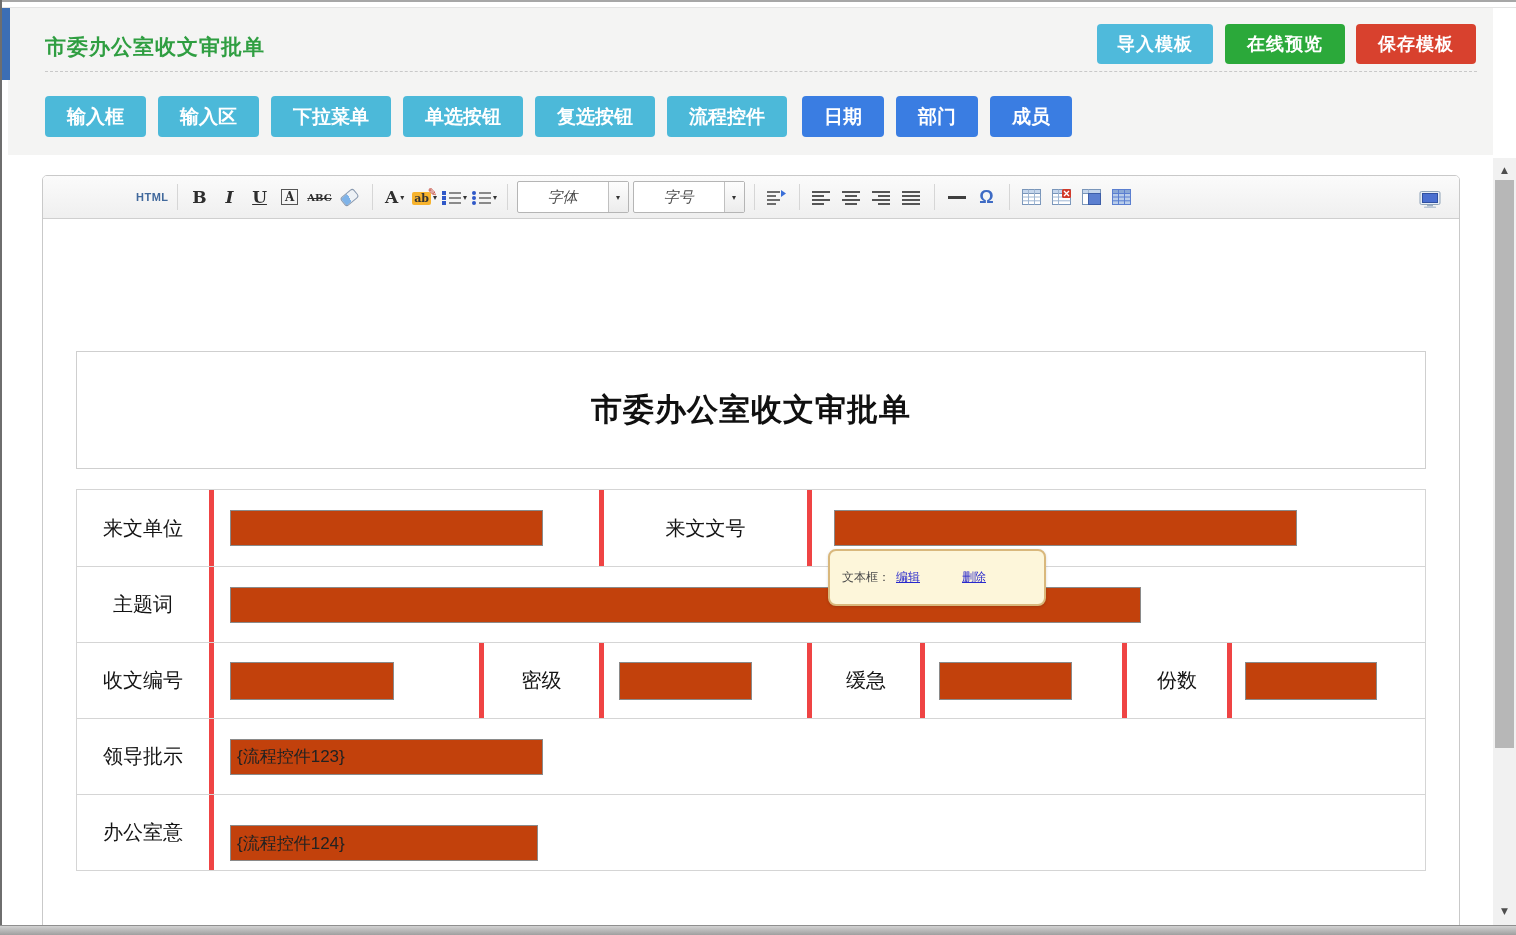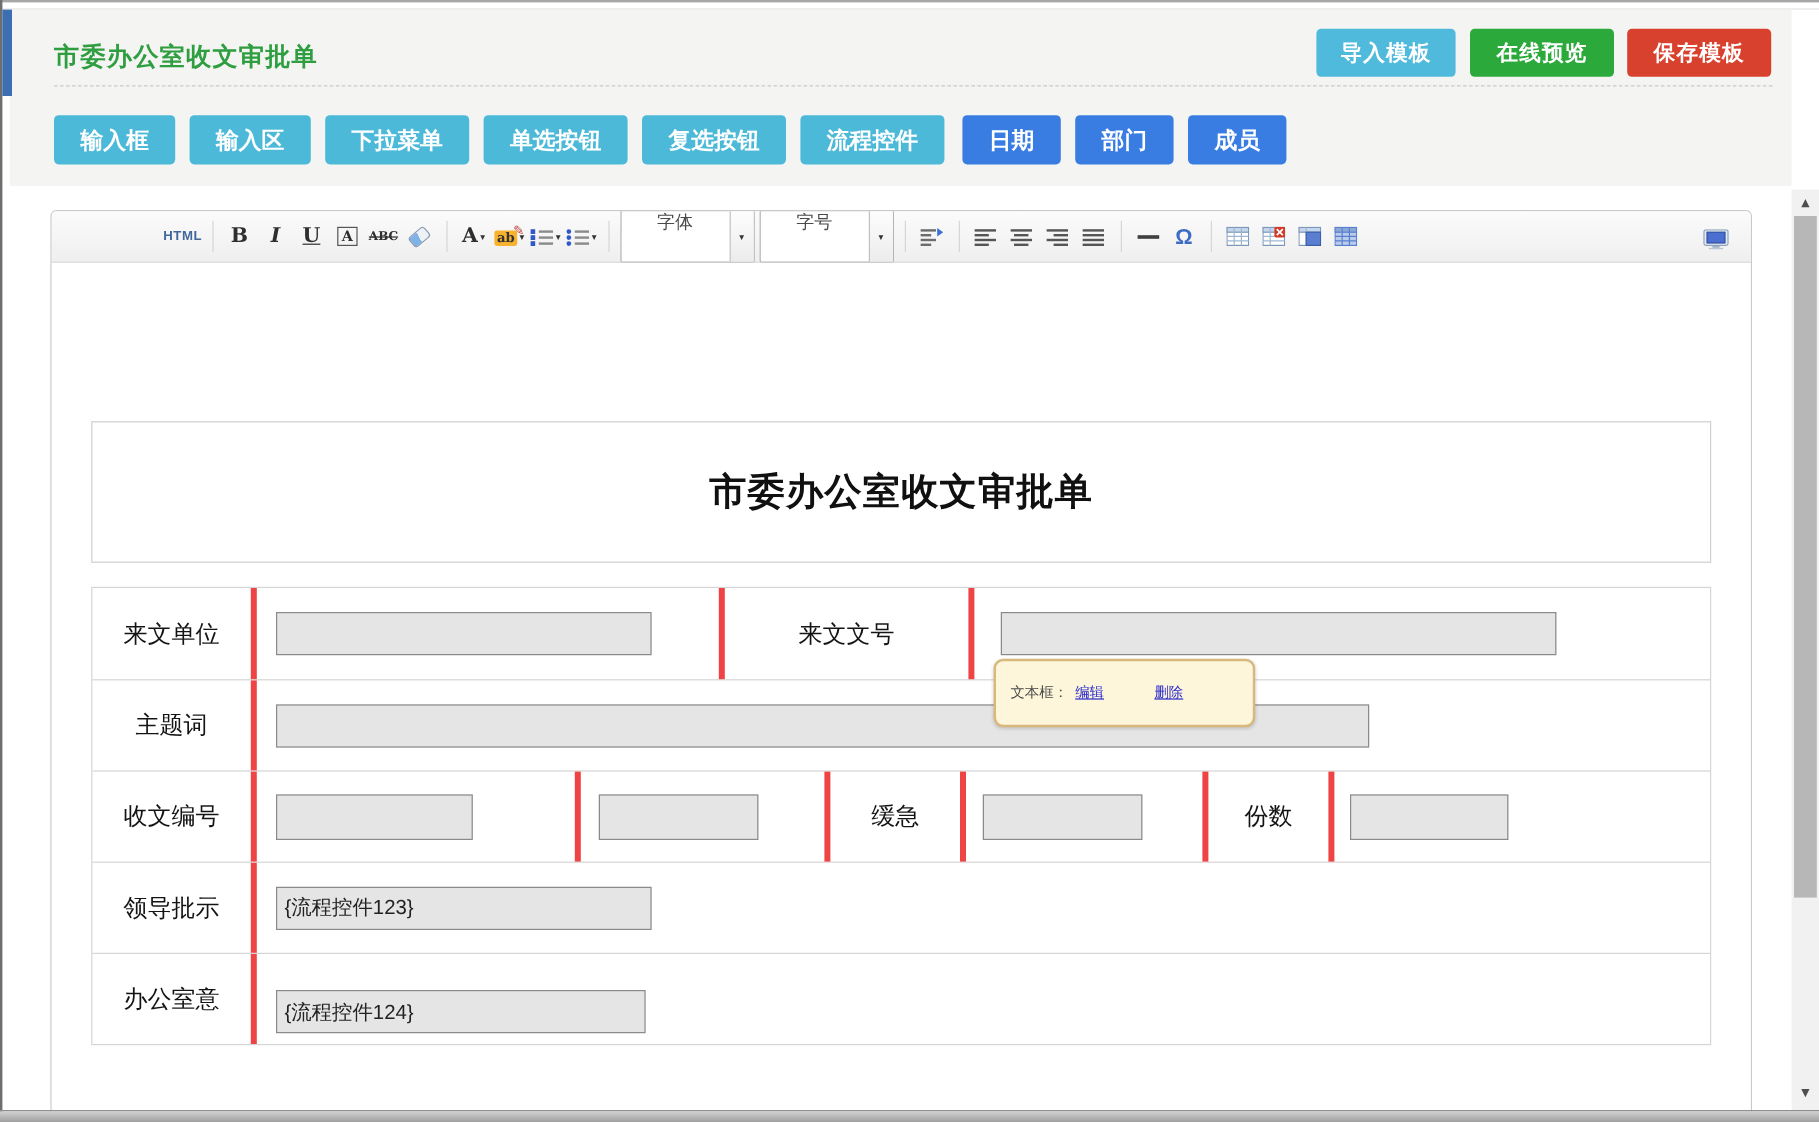--- a/index.html
+++ b/index.html
@@ -47,22 +47,22 @@
   .g-it { font-style:italic; }
   .g-un { text-decoration:underline; }
   .g-box { font-size:12px; border:1px solid #555; padding:0 3px; line-height:14px; }
   .g-abc { font-size:10px; text-decoration:line-through; letter-spacing:0; }
   .eraser { width:17px; height:11px; border-radius:3px; border:1px solid #8a9ab0;
             background:linear-gradient(100deg,#7fb3e8 48%,#eef2f6 48%); transform:rotate(-40deg); display:inline-block; }
   .caret { font-size:8px; color:#333; }
   .hl-wrap { position:relative; }
   .hl { background:#f7b32d; color:#333; font:bold 11px "DejaVu Serif",serif; padding:0 2px; border-radius:2px; }
   .hl-pencil { position:absolute; right:-6px; top:-4px; font-size:11px; color:#c0392b; }
-  .combo { width:112px; height:44px; border:1px solid #b5b5b5; border-radius:2px; background:#fff;
-           display:flex; margin:0 2px; cursor:pointer; }
+  .combo { width:112px; height:32px; border:1px solid #b5b5b5; border-radius:2px; background:#fff;
+           display:flex; align-items:center; margin:0 2px; cursor:pointer;font-style:italic; }
   .combo .ctext { flex:1; text-align:center; font-size:15px; color:#4a4a4a;
                   font-family:"DejaVu Serif","Liberation Serif",serif; }
   .combo .cbtn { width:20px; height:100%; border-left:1px solid #c0c0c0; display:flex; align-items:center;
                  justify-content:center; background:linear-gradient(#fdfdfd,#ececec); }
   .hrbar { width:18px; height:3px; background:#3f3f3f; display:inline-block; }
   .g-omega { font-size:18px; font-weight:bold; color:#3e6bc4; }
   .fullscreen { position:absolute; right:14px; top:8px; }
 
   
   .canvas { position:relative; height:710px; background:#fff; padding-top:132px; }
@@ -71,21 +71,21 @@
   .doc-title { font-size:31px; font-weight:bold; color:#101010; letter-spacing:1px; }
   .ftable { margin-left:33px; margin-top:20px; width:1350px; border:1px solid #d5d5d5; }
   .frow { display:flex; height:76px; }
   .frow + .frow { border-top:1px solid #d5d5d5; }
   .fcell { display:flex; align-items:center; }
   .fcell + .fcell { border-left:5px solid #ef4444; }
   .lbl { justify-content:center; font-size:20px; color:#141414; }
   .w132{width:132px;} .w390{width:390px;} .w208{width:208px;} .w270{width:270px;}
   .w120{width:120px;} .w113{width:113px;} .w202{width:202px;} .w105{width:105px;}
   .grow { flex:1; }
-  .fin { height:36px; border:1px solid #8a8a8a; background:#e5e5e5; margin-left:16px;
+  .fin { height:36px; border:1px solid #8a8a8a; background:#c2410c; margin-left:16px;
          font-size:17px; color:#222; padding:0 6px; }
   .row6 .fcell { align-items:flex-start; }
   .row6 .lbl { align-items:center; }
   .row6 .fin { margin-top:30px; }
 
   
   .tooltip { position:absolute; left:828px; top:549px; width:218px; height:57px; background:#fdf6da;
              border:2px solid #d9b87c; border-radius:8px; display:flex; align-items:center;
              padding-left:12px; z-index:50; font-family:"DejaVu Serif","Liberation Serif",serif;
              font-size:12px; box-shadow:0 1px 3px rgba(0,0,0,.15); }
@@ -314,20 +314,23 @@
               <input class="fin" style="width: 911px;" value="">
             </div>
         </div>
         <div class="frow">
           <div class="fcell lbl w132">
               <span>收文编号</span>
             </div>
           <div class="fcell w270">
               <input class="fin" style="width: 164px; height: 38px;" value="">
             </div>
+          <div class="fcell lbl w120">
+              <span>密级</span>
+            </div>
           <div class="fcell w208">
               <input class="fin" style="width: 133px; height: 38px; margin-left: 15px;" value="">
             </div>
           <div class="fcell lbl w113">
               <span>缓急</span>
             </div>
           <div class="fcell w202">
               <input class="fin" style="width: 133px; height: 38px; margin-left: 14px;" value="">
             </div>
           <div class="fcell lbl w105">

